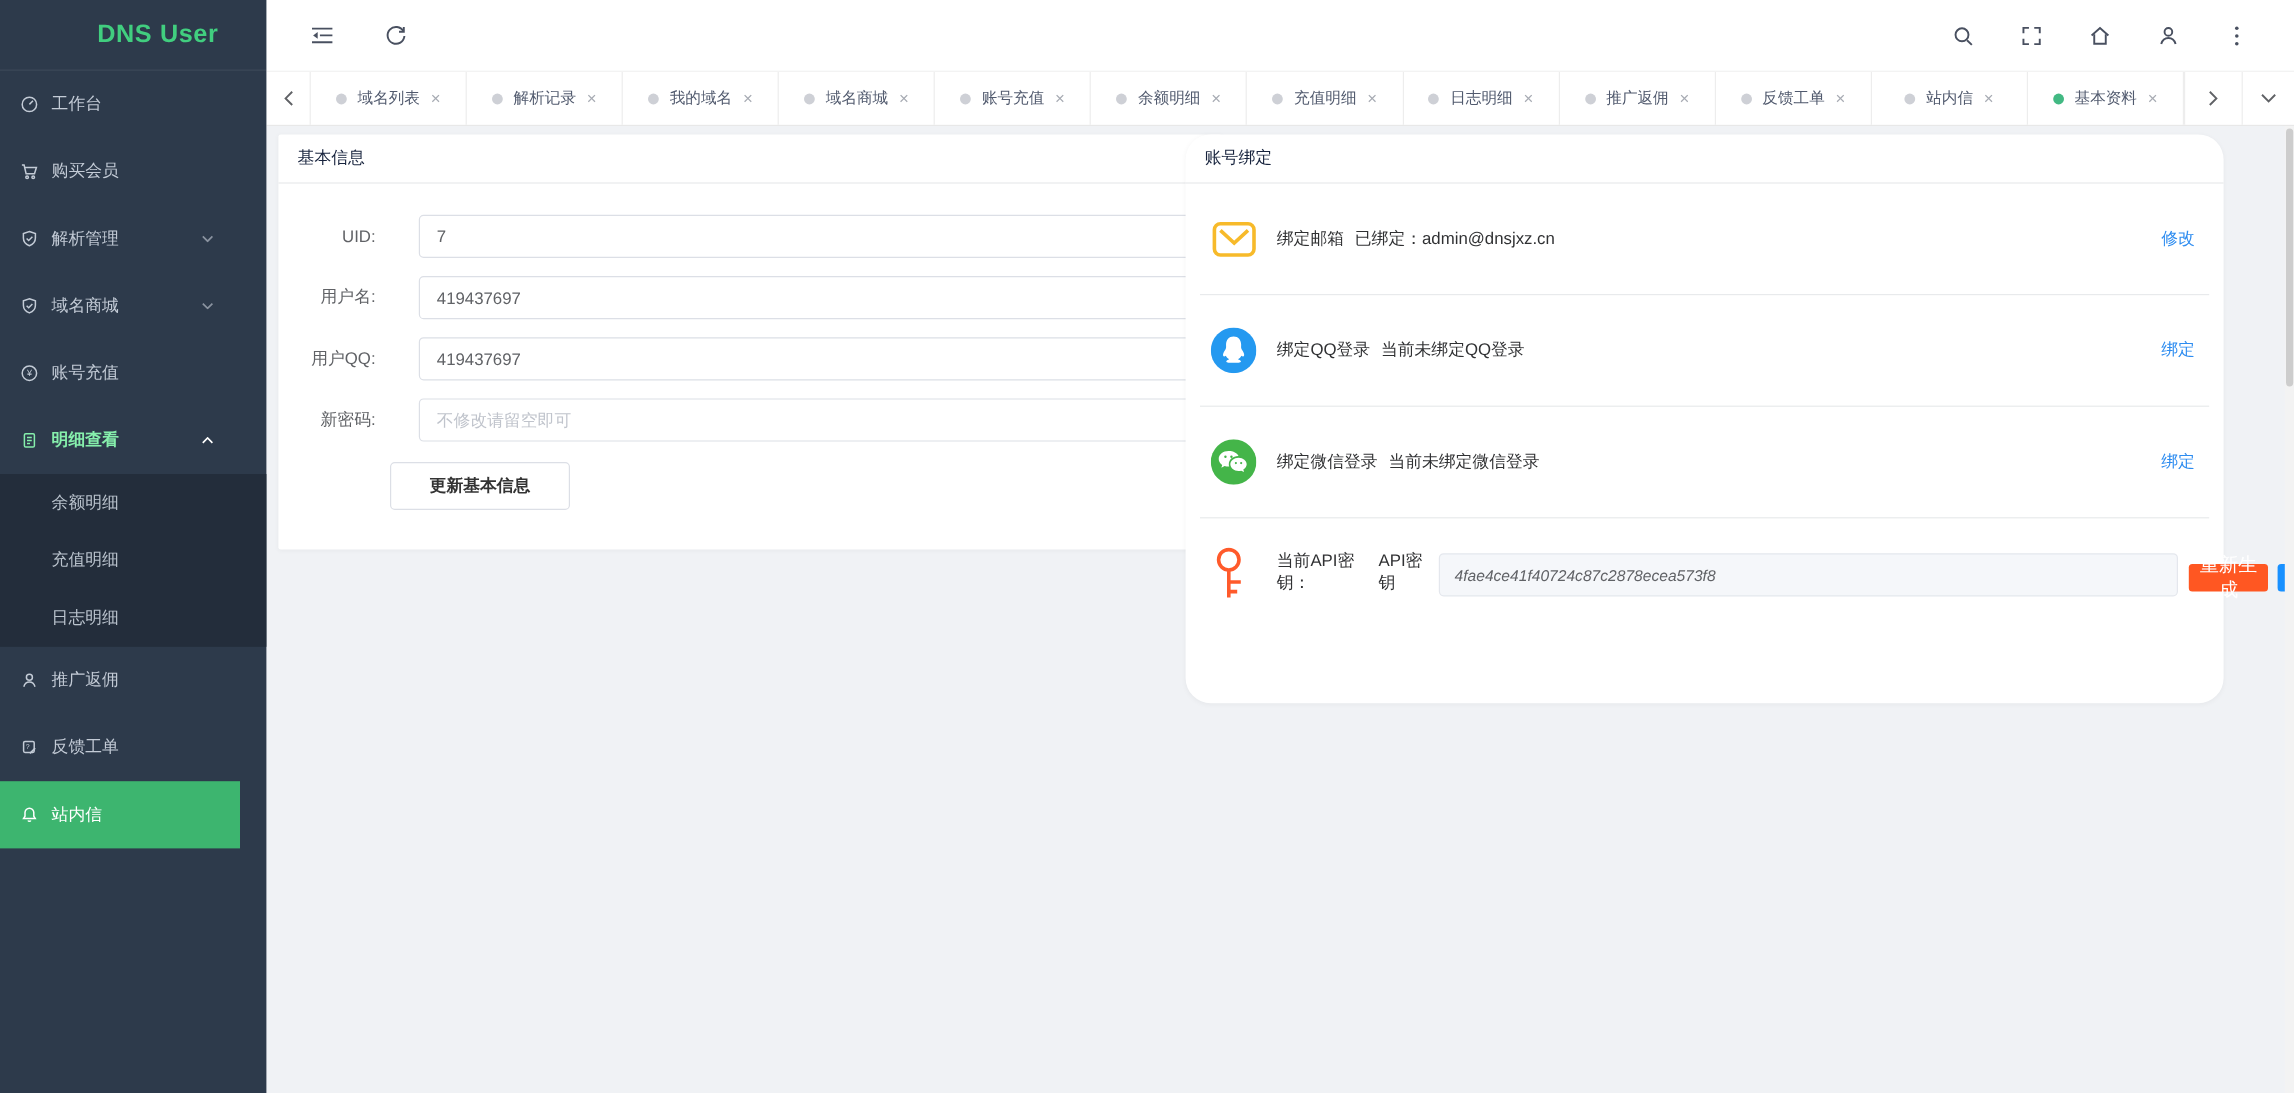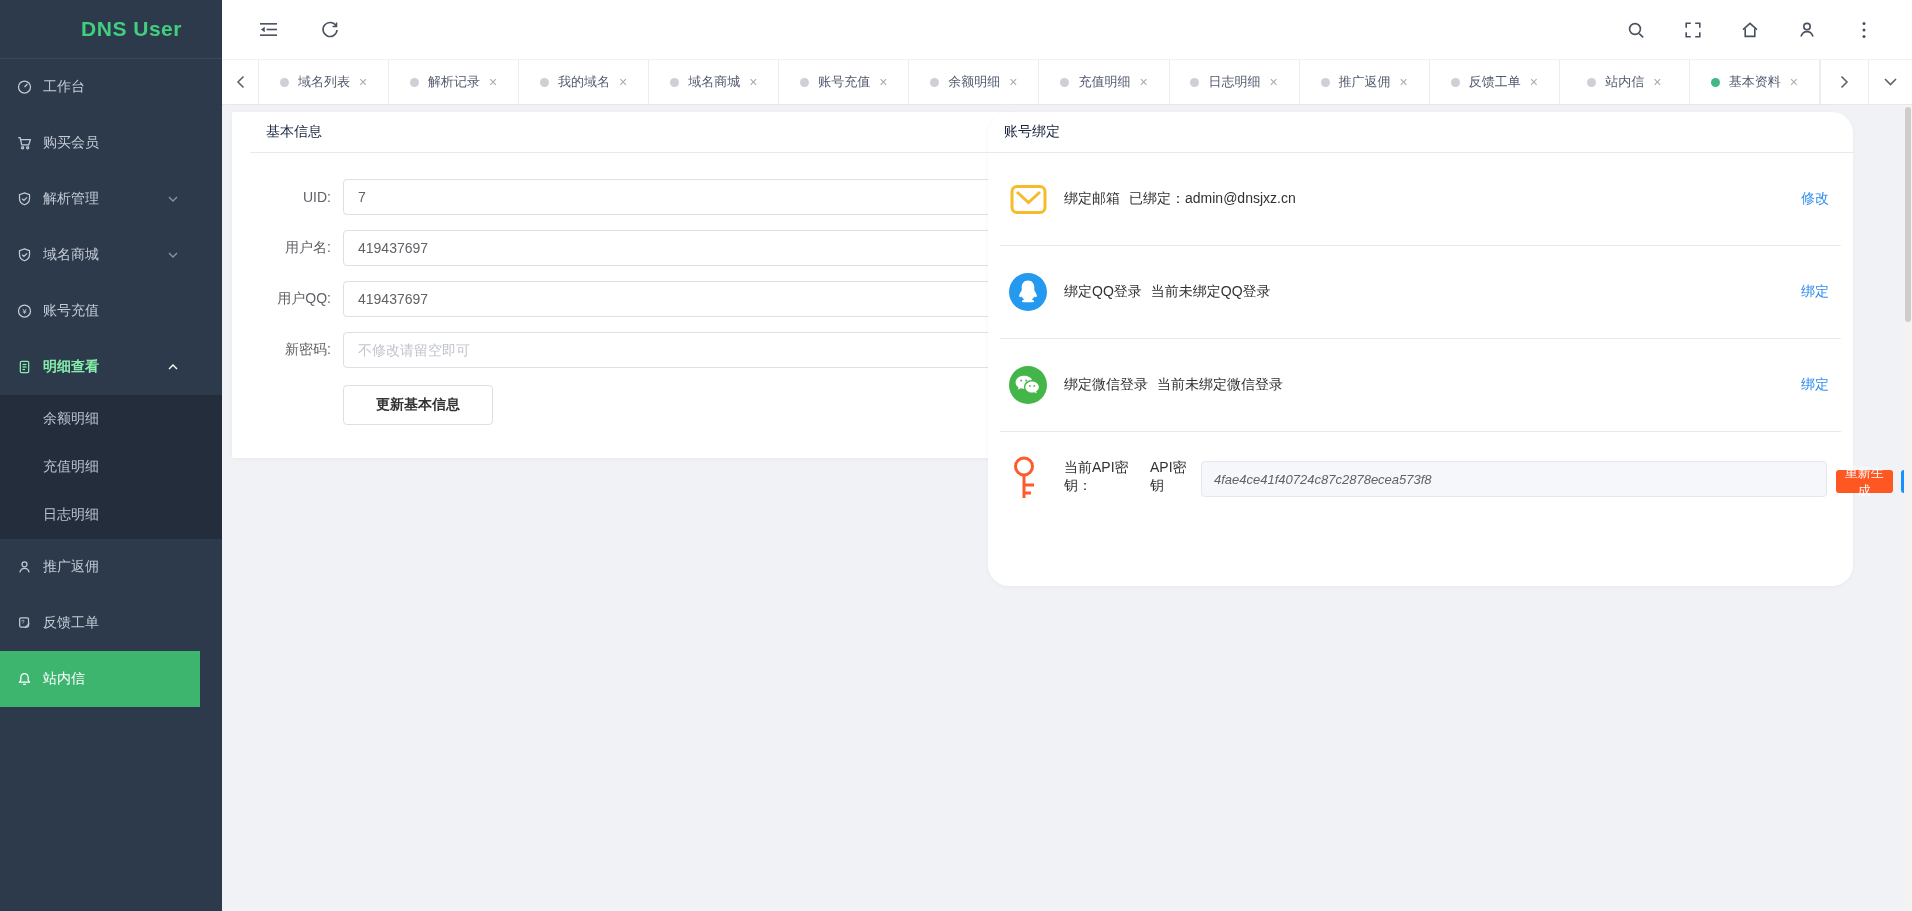--- a/index.html
+++ b/index.html
@@ -41,46 +41,46 @@
   .tab-nav.right { border-right:none; border-left:1px solid #ededed; width:48px; }
   .tab-nav.drop { width:44px; }
   .tab { flex:1 1 0; min-width:0; display:flex; align-items:center; justify-content:center; gap:9px;
          border-right:1px solid #ededed; font-size:13px; color:#515a6e; cursor:pointer; white-space:nowrap; }
   .dot { width:9px; height:9px; border-radius:50%; background:#ced0d6; flex:none; }
   .tab.active .dot { background:#42b983; }
   .tab-close { color:#a7abb3; font-size:14px; line-height:1; cursor:pointer; }
   
   .main { position:absolute; left:222px; top:105px; right:0; bottom:0; background:#f0f2f5; }
   .card { position:absolute; background:#fff; border-radius:2px; box-shadow:0 1px 4px rgba(0,0,0,.04); }
-  .card-basic   { left:10px;  top:7px; width:786px; height:346px;padding-left:18px; }
+  .card-basic   { left:10px;  top:7px; width:786px; height:346px; }
   .card-binding { left:766px; top:7px; width:865px; height:474px;border-radius:21px; }
   .card-header { height:41px; border-bottom:1px solid #e8eaec; display:flex; align-items:center;
                  padding:0 16px; font-size:14px; color:#17233d; }
   
   .form { padding:26px 11px 0 0; }
-  .form-row { display:flex; align-items:center; margin-bottom:15px; }
+  .form-row { display:flex; align-items:center; margin-bottom:15px;gap:24px; }
   .form-label { flex:0 0 93px; text-align:right; padding-right:12px; font-size:14px; color:#606266; white-space:nowrap; }
   .form-input { flex:1; height:36px; border:1px solid #dcdfe6; border-radius:4px; padding:0 14px;
                 font-size:14px; color:#606266; outline:none; background:#fff; }
   .form-input::placeholder { color:#c0c4cc; }
   .submit-row { margin-left:93px; margin-top:17px; }
   .submit-btn { width:150px; height:40px; background:#fff; border:1px solid #dcdfe6; border-radius:4px;
                 font-size:14px; font-weight:bold; color:#333; cursor:pointer;
                 font-family:"Liberation Sans","DejaVu Sans",sans-serif; }
   
   .bind-list { padding:0 12px; }
   .bind-row { display:flex; align-items:center; padding:24px 12px 24px 8px; border-bottom:1px solid #e8eaec; }
   .bind-row:last-child { border-bottom:none; }
   .bind-icon { width:40px; height:44px; margin-right:16px; flex:none; display:flex; align-items:center; justify-content:center; }
   .bind-texts { display:flex; flex-direction:row; gap:9px; font-size:14px; color:#303133; }
   .bind-action { margin-left:auto; color:#2d8cf0; font-size:14px; cursor:pointer; flex:none; }
   .api-input { width:747px; height:36px; background:#f5f7fa; border:1px solid #e4e7ed; border-radius:4px;
                padding:0 12px; font-size:13px; color:#606266; outline:none; margin-top:2px;font-style:italic; }
   .api-btns { display:flex; gap:8px; margin-top:11px; }
-  .api-btn { height:23px; padding:0 9px; border:none; border-radius:3px; color:#fff; font-size:13px;
+  .api-btn { height:23px; padding:0 9px; border:none; border-radius:3px; color:#fff; font-size:16px;
              display:flex; align-items:center; cursor:pointer;
              font-family:"Liberation Sans","DejaVu Sans",sans-serif; }
   
   .scrollbar { position:absolute; right:0; top:105px; bottom:0; width:8px; background:#f3f3f3; z-index:9; }
   .scroll-thumb { position:absolute; top:2px; left:1px; width:6px; height:215px; background:#cdcdcd; border-radius:3px; }
   svg { display:block; }
 </style>
 </head>
 <body>
 

